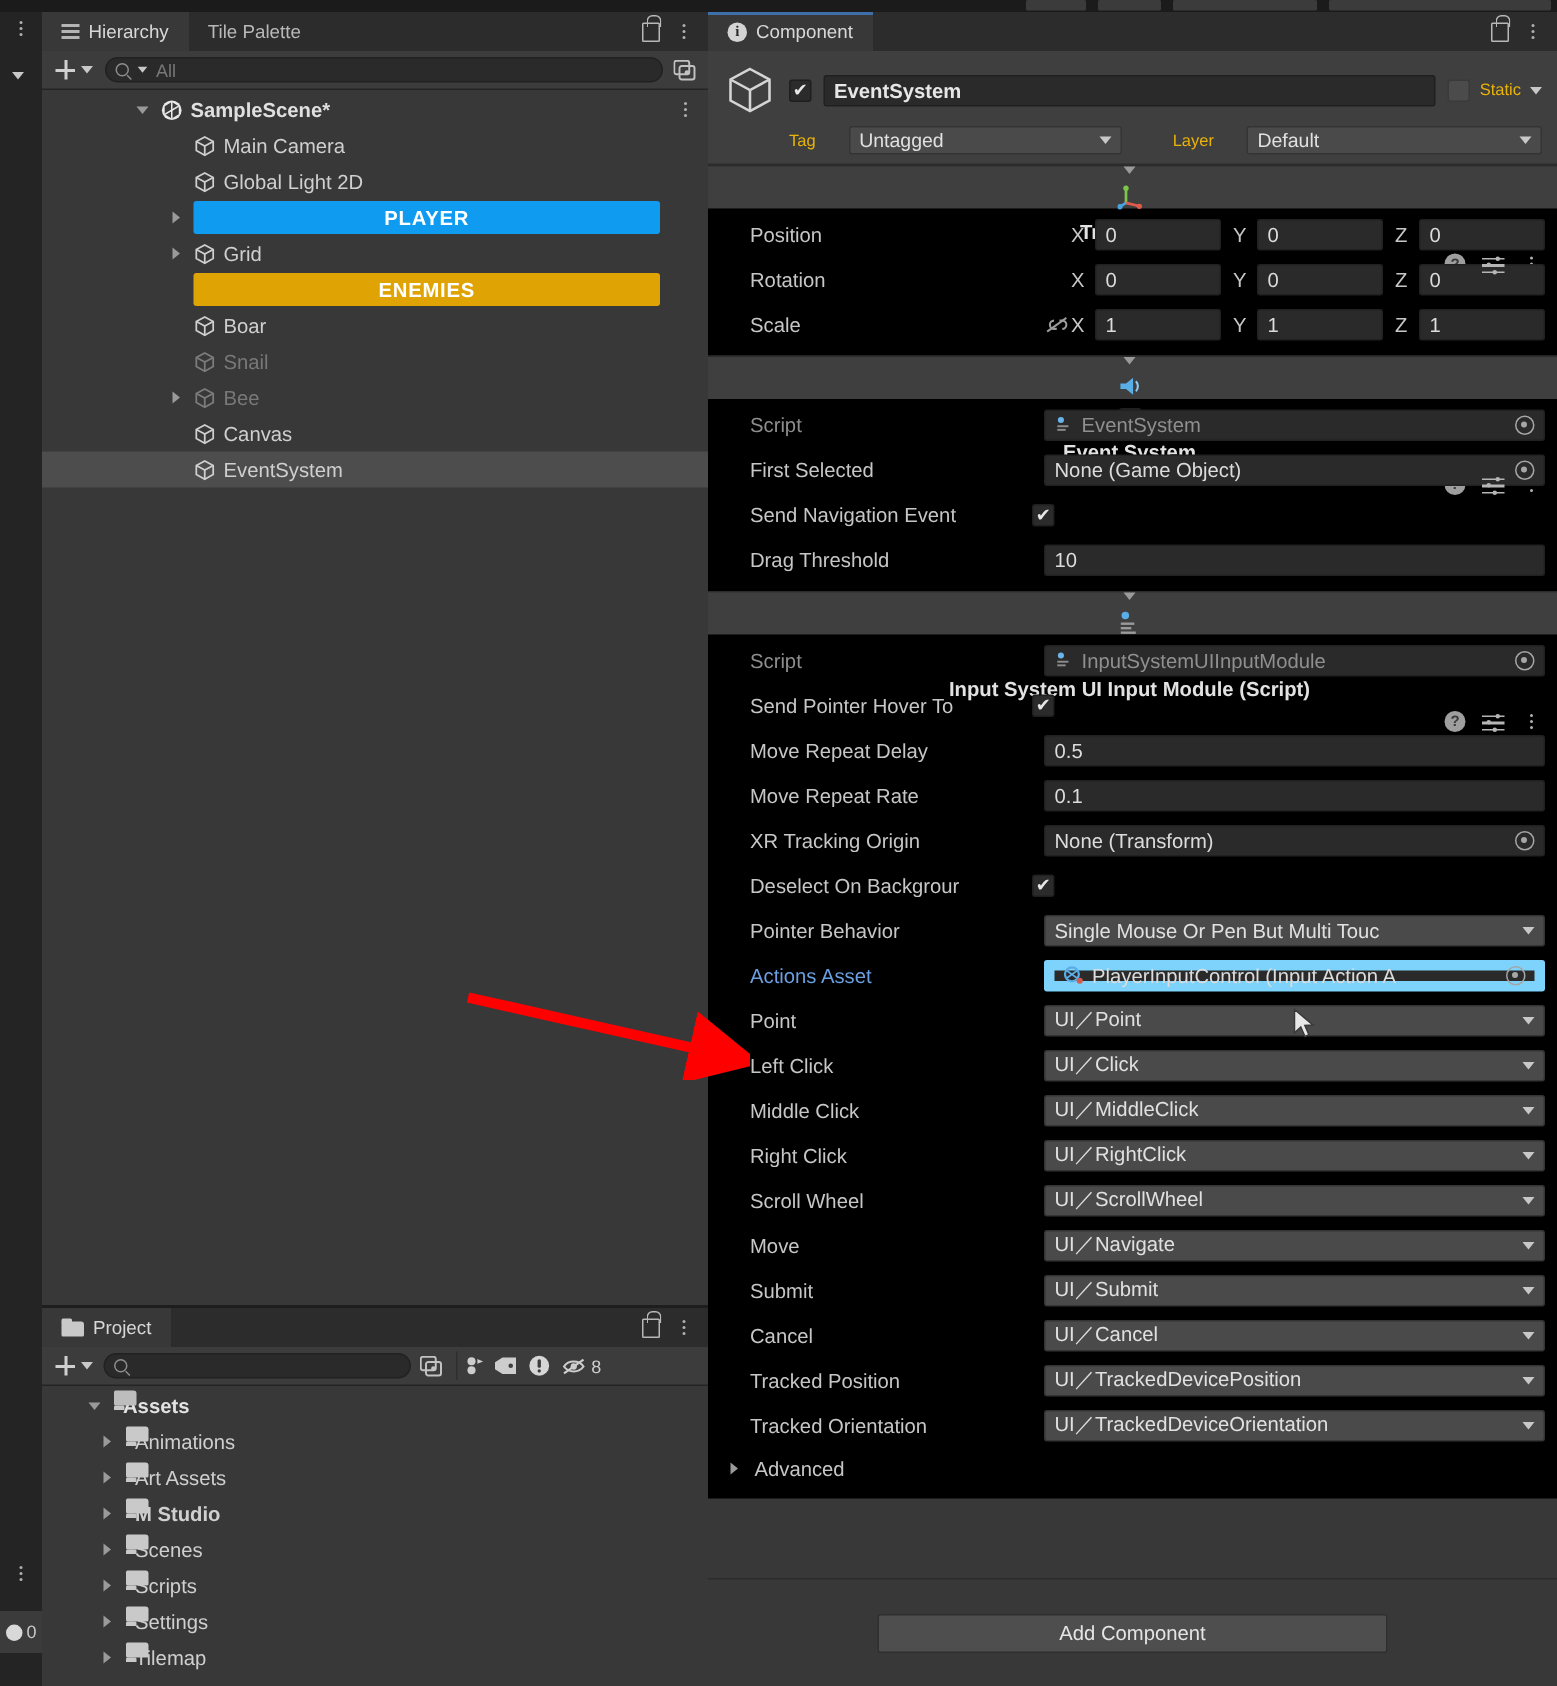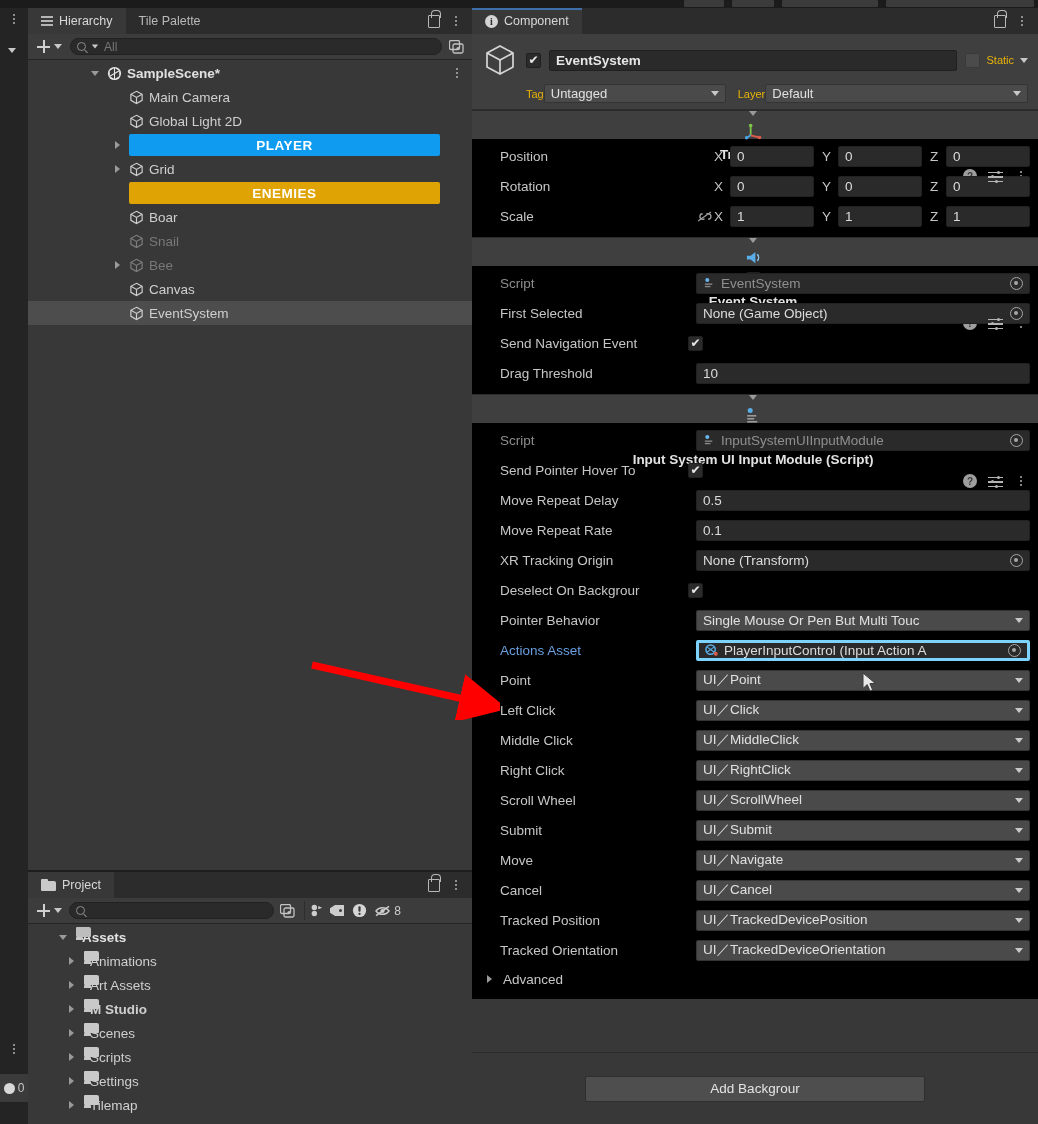--- a/index.html
+++ b/index.html
@@ -99,21 +99,21 @@
 
   .objhead { background:#3f3f3f; padding:8px 10px 6px 10px; border-bottom:1px solid #2c2c2c; }
   .objrow1 { display:flex; align-items:center; gap:8px; }
   .bigcube { width:36px;height:36px;flex:0 0 auto; }
   .chk { width:15px;height:15px;background:#2b2b2b;border:1px solid #1f1f1f;border-radius:2px;
          display:flex;align-items:center;justify-content:center;flex:0 0 auto;color:#e8e8e8;font-size:12px;line-height:1;}
   .namefield { flex:1 1 auto; height:21px; background:#2a2a2a; border:1px solid #202020; border-radius:2px;
                display:flex; align-items:center; padding:0 6px; font-size:13.5px; color:#e6e6e6; font-weight:bold; }
   .statictog { display:flex; align-items:center; gap:6px; flex:0 0 auto; }
   .statictog .sq{width:15px;height:15px;background:#4b4b4b;border:1px solid #3a3a3a;border-radius:2px;}
-  .objrow2 { display:flex; align-items:center; gap:0; margin-top:6px; padding-left:44px; }
+  .objrow2 { display:flex; align-items:center; gap:22px; margin-top:6px; padding-left:44px; }
   .minilbl { font-size:11px; color:#eab308; }
   .dd { height:19px; background:#4a4a4a; border:1px solid #343434; border-radius:2px;
         display:flex; align-items:center; padding:0 6px; font-size:13px; color:#e0e0e0; gap:6px; }
   .dd .caret-dn { margin-left:auto; }
 
   .comp { border-top:1px solid #2b2b2b; }
   .comphead { height:28px; display:flex; align-items:center; gap:7px; padding:0 10px 0 6px; background:#3f3f3f;flex-direction:column; }
   .comphead .title { font-weight:bold; font-size:13.5px; color:#e2e2e2; white-space:nowrap; }
   .comphead .hicons { margin-left:auto; display:flex; align-items:center; gap:11px; }
   .qmark { width:14px;height:14px;border-radius:50%;background:#9e9e9e;color:#3a3a3a;font-size:10px;font-weight:bold;
@@ -126,21 +126,21 @@
 
   .compbody { padding:2px 8px 6px 0; background:#000000; }
   .prow { height:30px; display:flex; align-items:center; padding-left:28px; gap:0; }
   .plabel { width:196px; flex:0 0 auto; font-size:13.5px; color:#c6c6c6; white-space:nowrap; overflow:hidden; }
   .plabel.muted { color:#8d8d8d; }
   .plabel.link { color:#6a9fe0; }
   .pfield { flex:1 1 auto; height:21px; background:#2a2a2a; border:1px solid #212121; border-radius:2px;
             display:flex; align-items:center; padding:0 6px; font-size:13.5px; color:#dcdcdc; gap:5px; }
   .pfield.obj { background:#2a2a2a; }
   .pfield.muted { color:#8f8f8f; }
-  .pfield.focused { border:3px solid #7dd3fc; }
+  .pfield.focused { border:7px solid #7dd3fc; }
   .pfield .trunc { overflow:hidden; white-space:nowrap; flex:1 1 auto; }
   .objpick { width:13px;height:13px;border-radius:50%;border:1.6px solid #a6a6a6;position:relative;flex:0 0 auto;margin-left:auto; }
   .objpick::after{content:"";position:absolute;left:3.2px;top:3.2px;width:4.2px;height:4.2px;border-radius:50%;background:#a6a6a6;}
   .pdrop { flex:1 1 auto; height:21px; background:#4a4a4a; border:1px solid #343434; border-radius:2px;
            display:flex; align-items:center; padding:0 6px; font-size:13.5px; color:#e0e0e0; }
   .pdrop .caret-dn { margin-left:auto; }
   .vec { display:flex; align-items:center; flex:1 1 auto; gap:0; }
   .axis { font-size:13.5px; color:#c6c6c6; width:16px; flex:0 0 auto; }
   .numf { flex:1 1 0; height:21px; background:#2a2a2a; border:1px solid #212121; border-radius:2px;
           display:flex; align-items:center; padding:0 6px; font-size:13.5px; color:#dcdcdc; margin-right:8px; }
@@ -803,30 +803,30 @@
             </span>
           </div>
           <div class="prow">
             <span class="plabel">Scroll Wheel</span>
             <span class="pdrop">
               <span style="overflow: hidden; white-space: nowrap;">UI／ScrollWheel</span>
               <span class="caret-dn"></span>
             </span>
           </div>
           <div class="prow">
+            <span class="plabel">Move</span>
+            <span class="pdrop">
+              <span style="overflow: hidden; white-space: nowrap;">UI／Navigate</span>
+              <span class="caret-dn"></span>
+            </span>
+          </div>
+          <div class="prow">
             <span class="plabel">Submit</span>
             <span class="pdrop">
               <span style="overflow: hidden; white-space: nowrap;">UI／Submit</span>
-              <span class="caret-dn"></span>
-            </span>
-          </div>
-          <div class="prow">
-            <span class="plabel">Move</span>
-            <span class="pdrop">
-              <span style="overflow: hidden; white-space: nowrap;">UI／Navigate</span>
               <span class="caret-dn"></span>
             </span>
           </div>
           <div class="prow">
             <span class="plabel">Cancel</span>
             <span class="pdrop">
               <span style="overflow: hidden; white-space: nowrap;">UI／Cancel</span>
               <span class="caret-dn"></span>
             </span>
           </div>
@@ -848,21 +848,21 @@
             <span style="width:14px;display:flex;justify-content:center;">
               <span class="tri"></span>
             </span>
             <span class="lbl">Advanced</span>
           </div>
         </div>
       </div>
     </div>
 
   <div id="addcompwrap">
-    <div id="addcomp">Add Backgrour</div>
+    <div id="addcomp">Add Component</div>
   </div>
 </div>
 
 <svg id="arrow" viewBox="0 0 200 65">
   <defs>
     <marker id="ah" markerWidth="7" markerHeight="7" refX="1.2" refY="3.5" orient="auto">
       <polygon points="0,0 7,3.5 0,7" fill="#ff0000"></polygon>
     </marker>
   </defs>
   <line x1="12" y1="10" x2="168" y2="45" stroke="#ff0000" stroke-width="7" marker-end="url(#ah)"></line>

